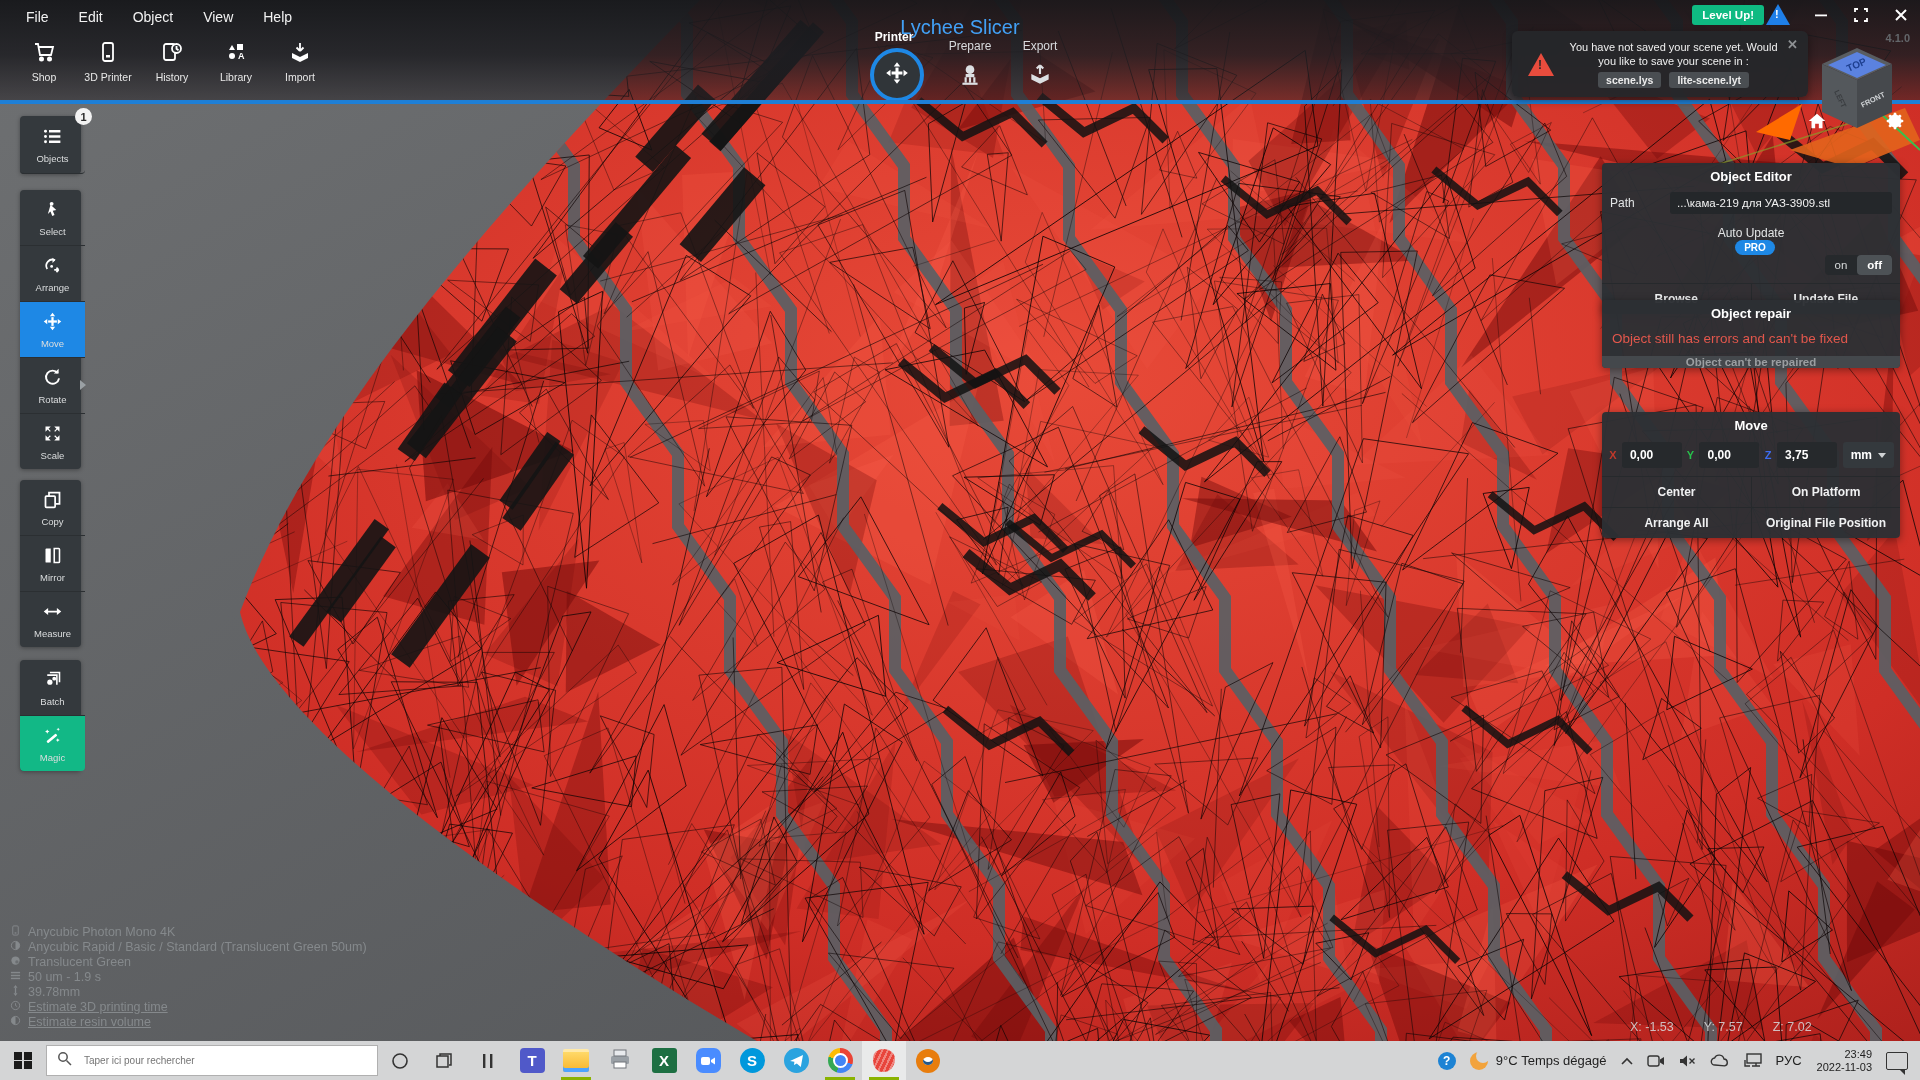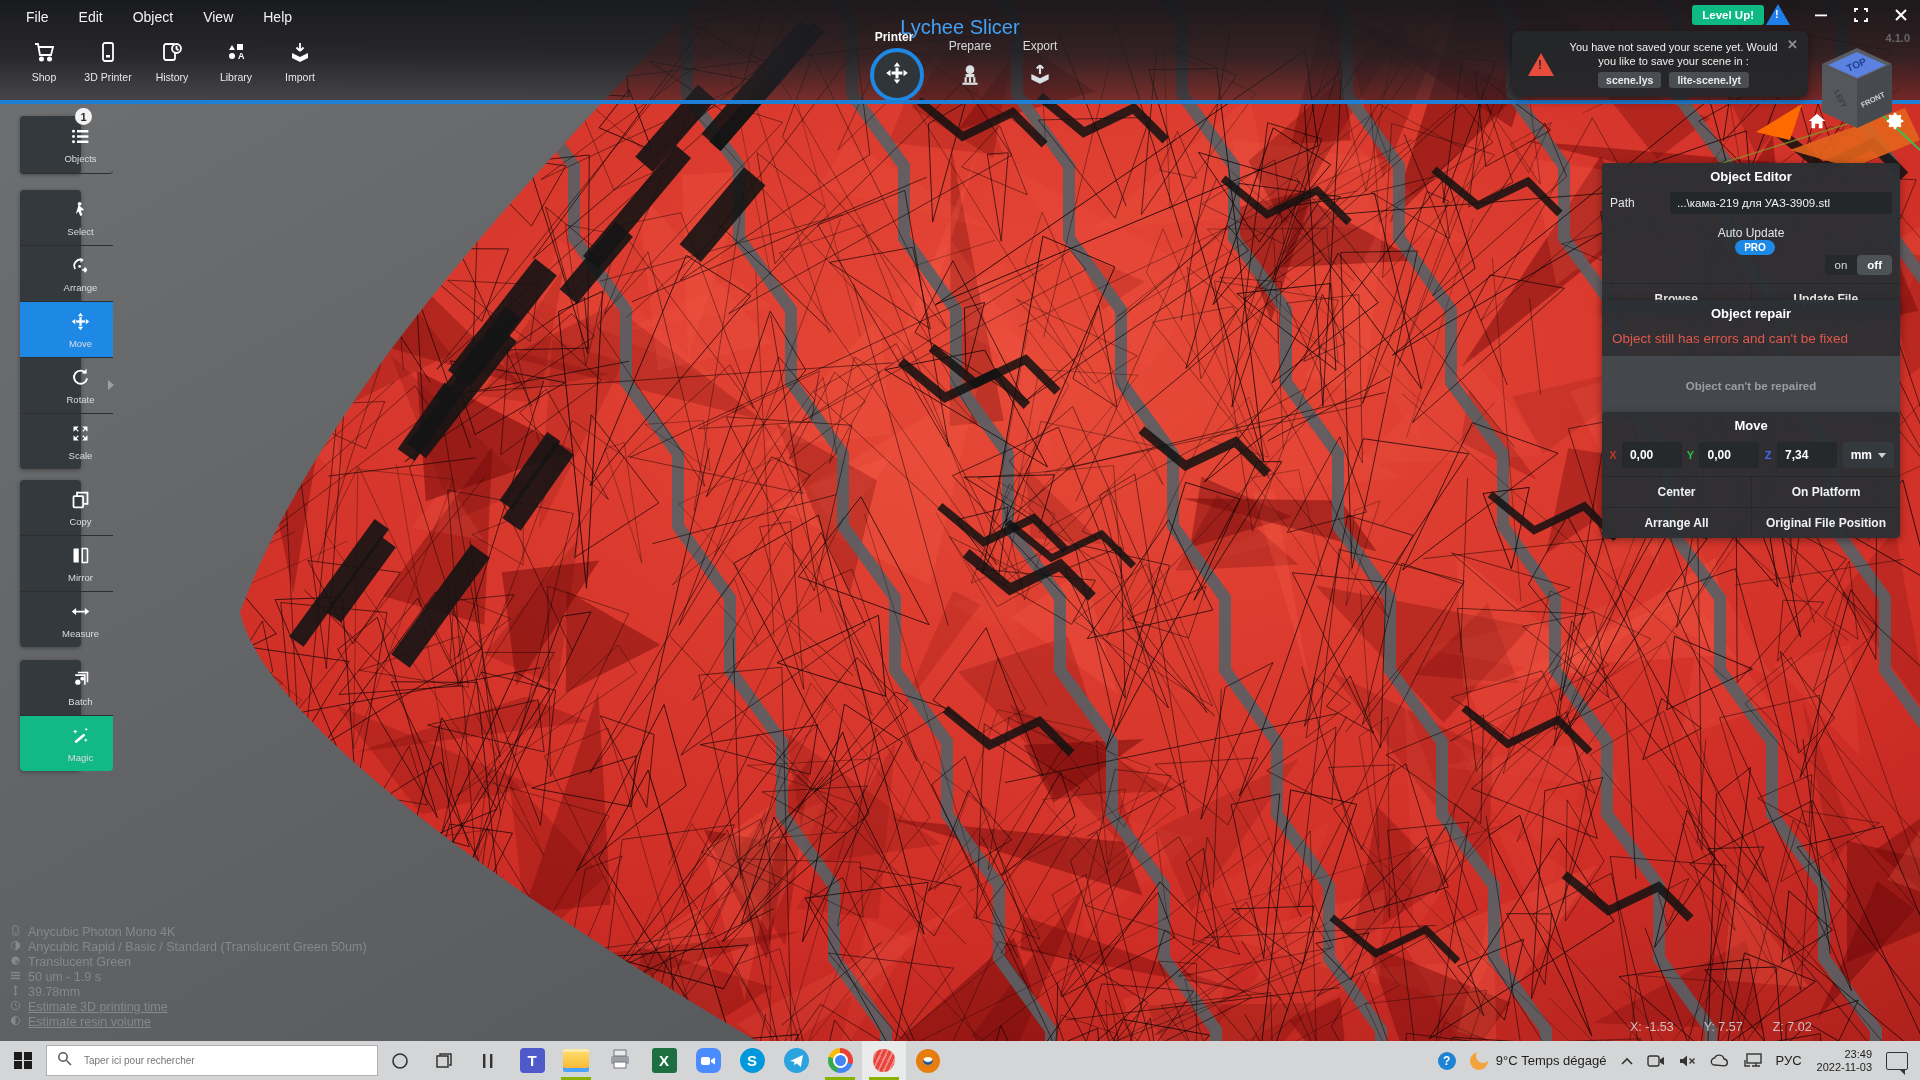--- a/index.html
+++ b/index.html
@@ -46,21 +46,21 @@
   #toast-btns{margin-top:4px;display:flex;gap:8px;justify-content:center;}
   .toast-chip{background:#4a4e52;color:#ececec;font-size:10.5px;font-weight:bold;padding:2px 8px;border-radius:3px;}
   #toast-close{color:#8d9093;font-size:13px;font-weight:bold;align-self:flex-start;margin:6px 10px 0 4px;}
   
   #nav-cube{position:absolute;left:1802px;top:40px;width:110px;height:100px;z-index:7;}
   #corner-icons{position:absolute;left:1800px;top:110px;width:112px;height:30px;z-index:7;display:flex;justify-content:space-between;padding:0 6px;box-sizing:border-box;}
   #corner-icons svg{width:22px;height:22px;}
   
   .side-group{position:absolute;left:20px;width:61px;background:#34393d;border-radius:4px;z-index:6;
      box-shadow:0 1px 4px rgba(0,0,0,.35);overflow:visible;}
-  .side-item{position:relative;width:65px;height:55px;display:flex;flex-direction:column;align-items:center;justify-content:center;gap:2px;border-bottom:1px solid #2b2f32;padding-left:28px;}
+  .side-item{position:relative;width:65px;height:55px;display:flex;flex-direction:column;align-items:center;justify-content:center;gap:2px;border-bottom:1px solid #2b2f32;}
   .side-item:last-child{border-bottom:none;}
   .side-item:first-child{border-radius:4px 4px 0 0;}
   .side-item:last-child{border-radius:0 0 4px 4px;}
   .side-item.single{border-radius:4px;}
   .side-item svg{width:21px;height:21px;}
   .side-label{color:#dcdedf;font-size:9.5px;}
   .side-item.active-blue{background:#1e88e5;}
   .side-item.active-green{background:#12b886;}
   #objects-badge{position:absolute;left:55px;top:-8px;width:17px;height:17px;border-radius:50%;background:#f2f2f2;
      color:#2c2c2c;font-size:11px;font-weight:bold;display:flex;align-items:center;justify-content:center;z-index:7;}
@@ -76,21 +76,21 @@
      white-space:nowrap;overflow:hidden;color:#f2f2f2;}
   .pro-pill{background:#1e88e5;color:#fff;font-size:10px;font-weight:bold;border-radius:10px;padding:2px 9px;margin-left:8px;}
   .onoff{margin-left:auto;display:flex;background:#26292c;border-radius:4px;overflow:hidden;}
   .onoff .on{padding:4px 10px;font-size:11.5px;color:#d6d8d9;}
   .onoff .off{padding:4px 10px;font-size:11.5px;color:#fff;font-weight:bold;background:#4d5256;border-radius:4px;}
   .btn-row{display:flex;border-top:1px solid #26292c;}
   .panel-btn{flex:1;text-align:center;font-size:12px;font-weight:bold;padding:8px 0;color:#f0f1f2;}
   .panel-btn + .panel-btn{border-left:1px solid #26292c;}
   .repair-error{color:#e2574c;font-size:13.5px;padding:6px 10px 10px;}
   .repair-btn{background:#44484c;color:#9b9ea1;text-align:center;font-size:11.5px;font-weight:bold;
-     padding:24px 0;border-radius:0 0 4px 4px;}
+     padding:0 0;border-radius:0 0 4px 4px;}
   .axis-row{display:flex;align-items:center;gap:4px;padding:5px 6px 8px;}
   .axis-label{font-size:11px;font-weight:bold;width:10px;text-align:center;}
   .axis-field{background:#26292c;border-radius:3px;color:#fff;font-size:12px;font-weight:bold;
      padding:6px 0 6px 8px;width:52px;}
   .unit-chip{margin-left:2px;background:#34393d;border-radius:3px;color:#fff;font-size:12px;font-weight:bold;
      padding:6px 8px;display:flex;align-items:center;gap:6px;}
   .caret-down{width:0;height:0;border-left:4px solid transparent;border-right:4px solid transparent;border-top:5px solid #cfd2d4;}
   .grid-2{display:grid;grid-template-columns:1fr 1fr;border-top:1px solid #26292c;}
   .grid-2 .panel-btn{border-left:none;border-top:none;}
   .grid-2 .panel-btn:nth-child(2n){border-left:1px solid #26292c;}
@@ -1193,21 +1193,21 @@
   </div>
 
   <div class="panel" style="top:412px;">
     <div class="panel-header">Move</div>
     <div class="axis-row">
       <span class="axis-label" style="color:#c0392b;">X</span>
       <span class="axis-field">0,00</span>
       <span class="axis-label" style="color:#27c24c;">Y</span>
       <span class="axis-field">0,00</span>
       <span class="axis-label" style="color:#3d6cf0;">Z</span>
-      <span class="axis-field">7,34</span>
+      <span class="axis-field">3,75</span>
       <span class="unit-chip">
           <span>mm</span>
           <span class="caret-down"></span>
         </span>
     </div>
     <div class="grid-2">
       <div class="panel-btn">Center</div>
       <div class="panel-btn">On Platform</div>
       <div class="panel-btn">Arrange All</div>
       <div class="panel-btn">Original File Position</div>

